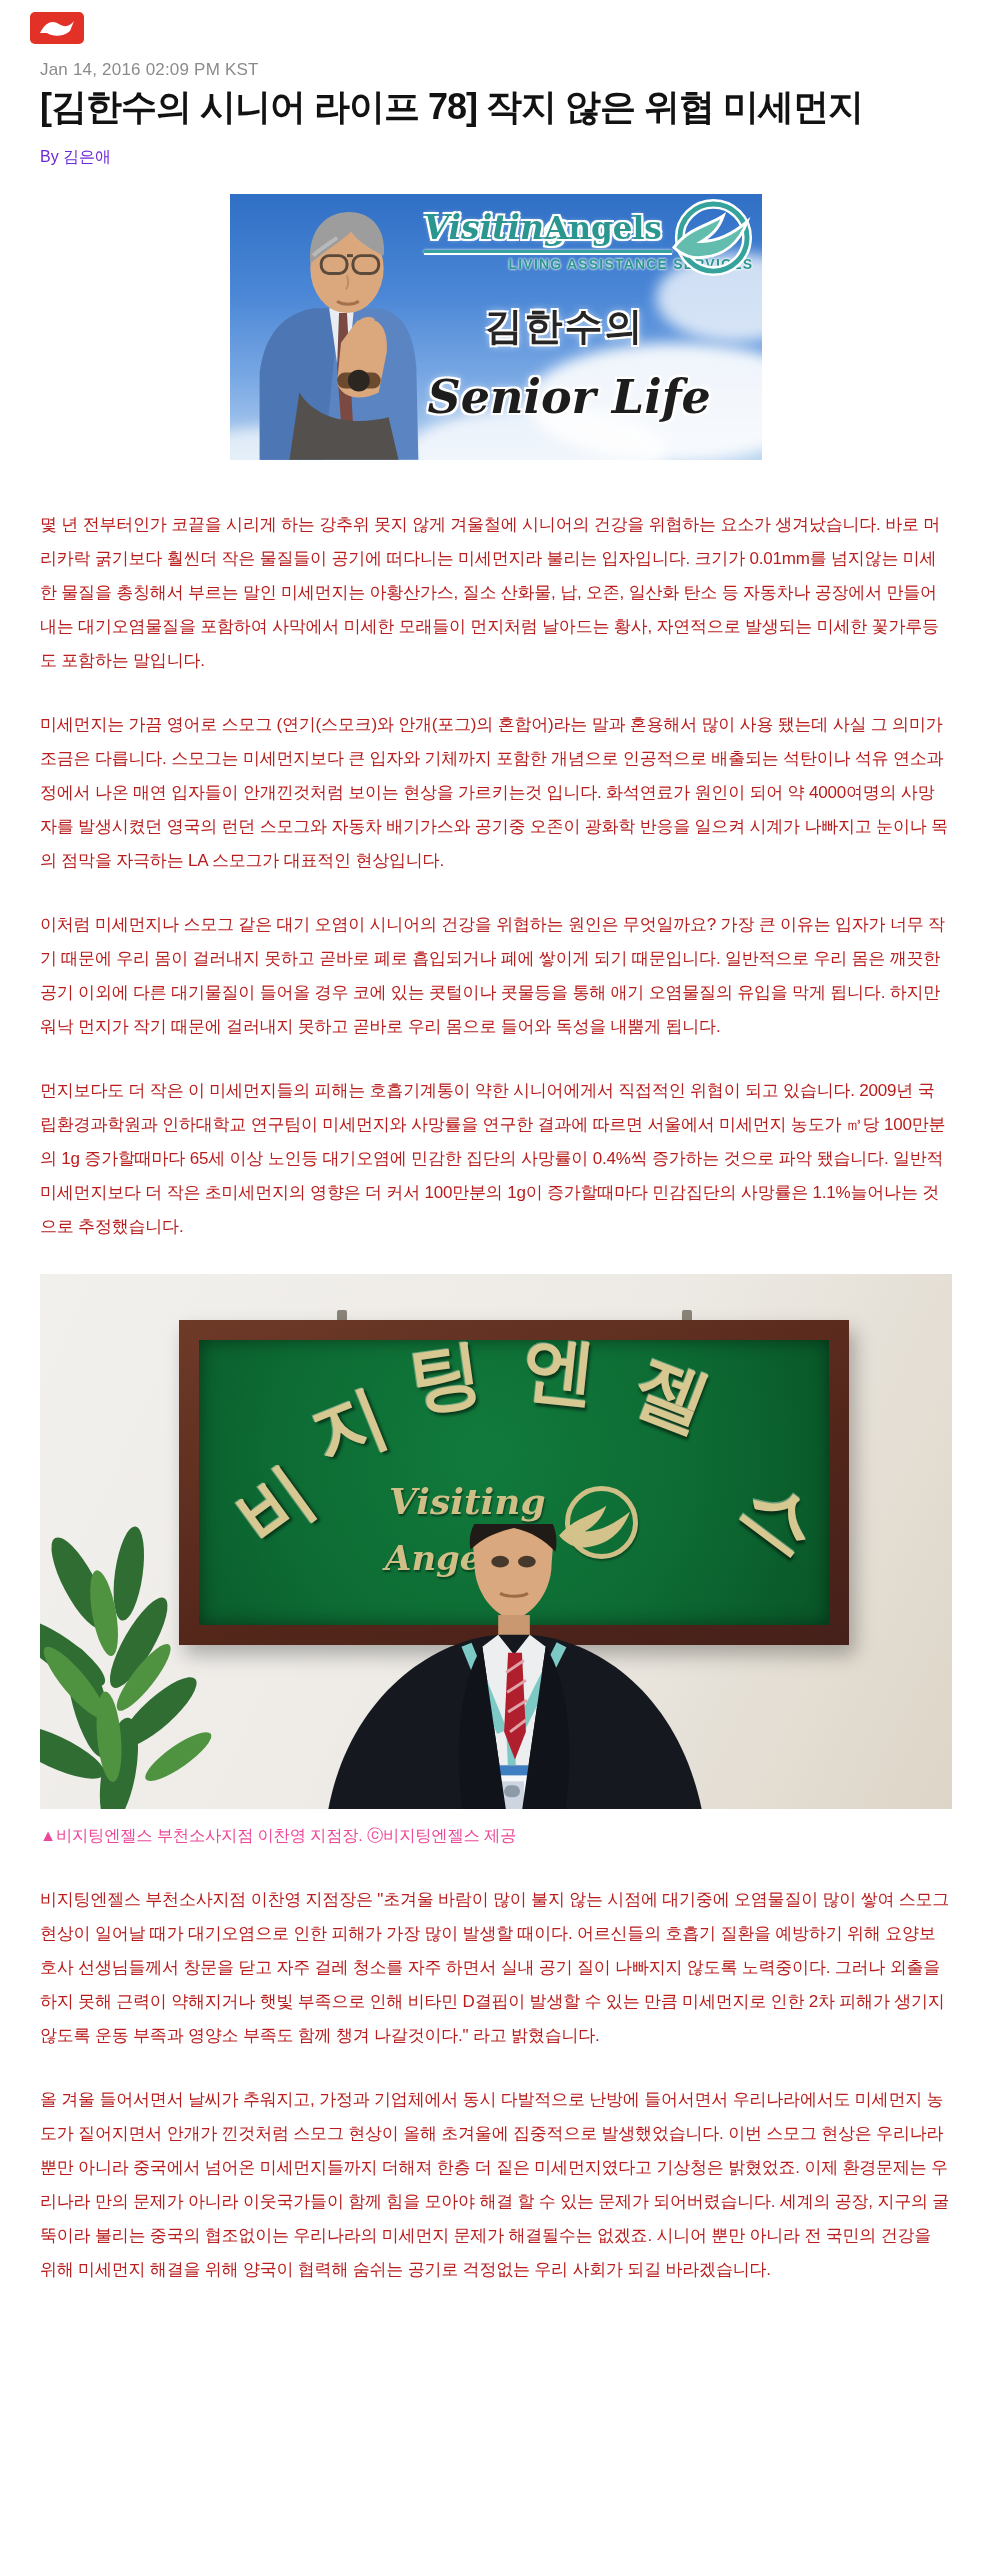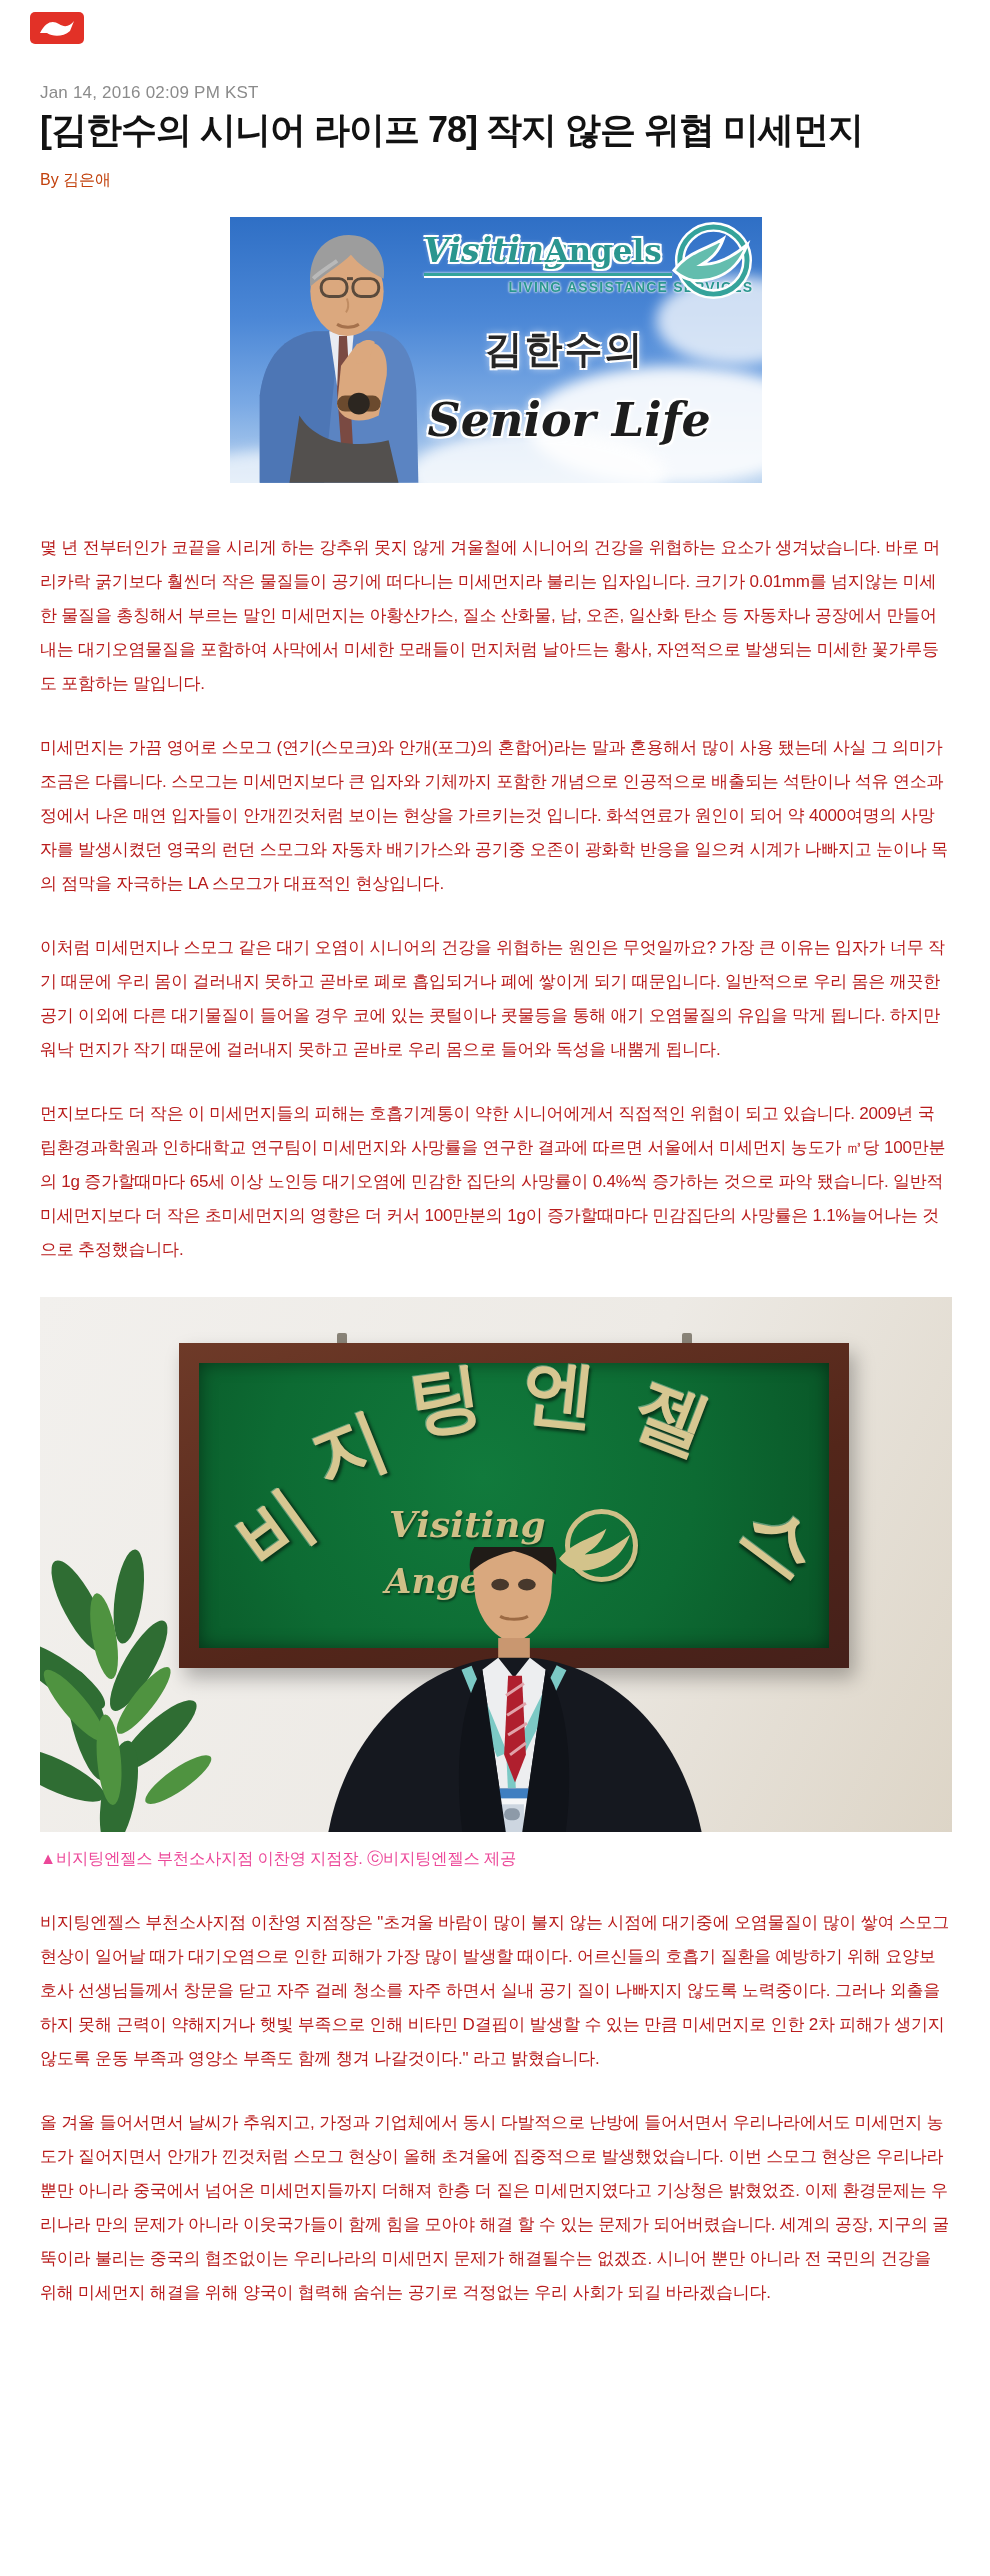--- a/index.html
+++ b/index.html
@@ -1,29 +1,29 @@
 <!DOCTYPE html>
 <html><head>
 <meta charset="utf-8">
 <style>
   * { margin:0; padding:0; box-sizing:border-box; }
   html,body { background:#fff; }
   body {
     width:991px; height:2576px; overflow:hidden; position:relative;
     font-family:"Liberation Sans","DejaVu Sans",sans-serif; color:#2b2b2b;
   }
-  .content { padding:83px 40px 0 40px; }
+  .content { padding:60px 40px 0 40px; }
 
   
   .site-logo { position:absolute; left:30px; top:12px; width:54px; height:32px;
     background:#e23127; border-radius:5px; display:flex; align-items:center; justify-content:center; cursor:pointer; }
 
   .date { font-size:17px; color:#8b8b8b; letter-spacing:0.2px; }
   h1.title { margin-top:4px; font-size:36px; line-height:1.3; color:#121212; letter-spacing:-1px; font-weight:bold; }
-  .byline { margin-top:16px; font-size:16px; color:#c2410c; }
+  .byline { margin-top:16px; font-size:16px; color:#6d28d9; }
 
   
   .banner { position:relative; width:532px; height:266px; margin:26px auto 0 auto;
     background:linear-gradient(180deg,#2f6fc5 0%,#4b87d6 38%,#7aa9e4 70%,#b9d3ef 100%);
     overflow:hidden; }
   .cloud { position:absolute; background:#fff; border-radius:50%; filter:blur(7px); opacity:.9; }
   .va-logo { position:absolute; left:188px; top:12px; width:337px; height:69px; }
   .va-script { position:absolute; left:6px; top:2px; font-family:"DejaVu Serif",serif; font-style:italic; font-weight:bold;
     font-size:33px; color:#2a968f;
     text-shadow:-2px -2px 0 #fff,2px -2px 0 #fff,-2px 2px 0 #fff,2px 2px 0 #fff,0 0 5px #fff; }

